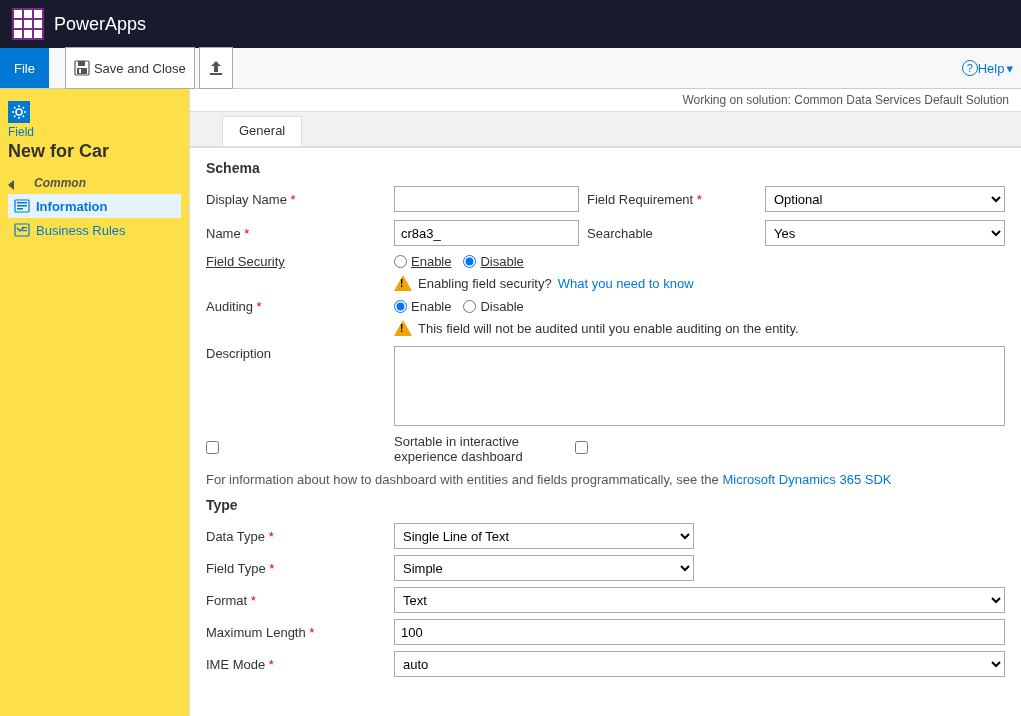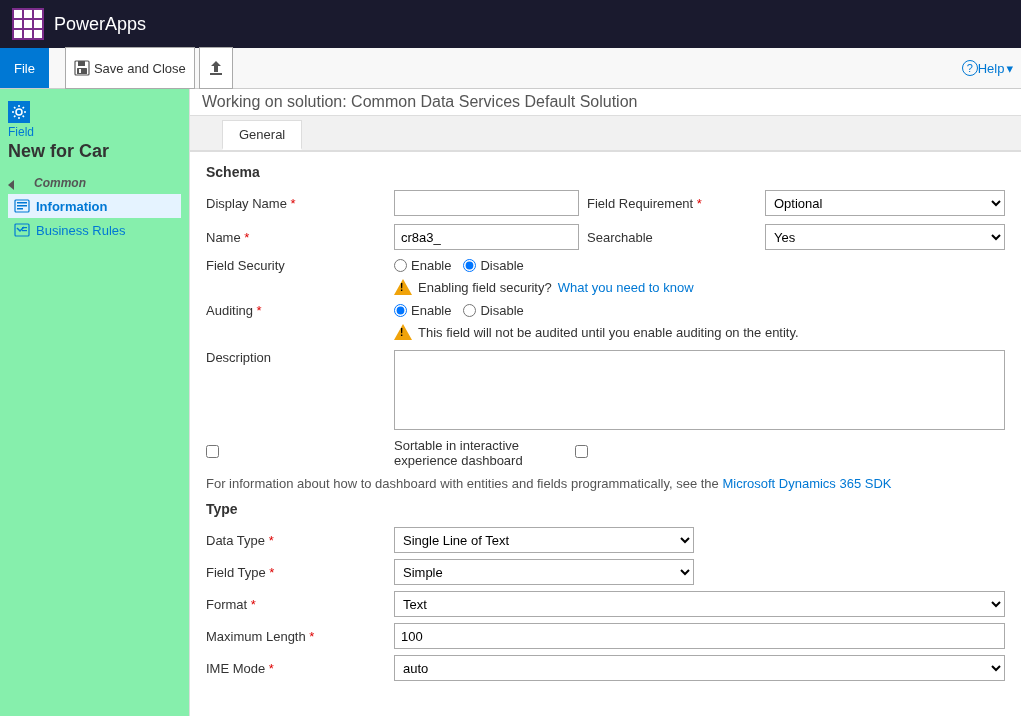--- a/index.html
+++ b/index.html
@@ -69,21 +69,21 @@
 
     
     .main-container {
       display: flex;
       height: calc(716px - 88px);
     }
 
     
     .sidebar {
       width: 190px;
-      background: #86efac;
+      background: #fde047;
       border-right: 1px solid #ddd;
       padding: 12px 8px;
       flex-shrink: 0;
     }
     .entity-label {
       color: #0078d4;
       font-size: 12px;
       margin-bottom: 2px;
     }
     .section-header {
@@ -108,22 +108,22 @@
     }
     .nav-item.active { background: #e5f3ff; font-weight: 600; }
 
     
     .content-area {
       flex: 1;
       overflow-y: auto;
       background: #fff;
     }
     .working-on {
-      text-align: left;
-      font-size: 16px;
+      text-align: right;
+      font-size: 12px;
       color: #555;
       padding: 4px 12px;
       border-bottom: 1px solid #ddd;
     }
     .tab-bar {
       background: #f1f1f1;
       border-bottom: 2px solid #ddd;
       padding: 0 8px;
       display: flex;
     }
@@ -371,21 +371,21 @@
         <input class="form-input" type="text" value="cr8a3_" style="">
         <div class="form-label">
           <span>Searchable</span>
         </div>
         <select class="form-select">
           <option>Yes</option>
           <option>No</option>
         </select>
       </div>
 
-      <div style="display:grid; grid-template-columns: 180px 1fr; gap: 6px 8px; align-items:center; margin-bottom:6px;">
+      <div style="display:grid; grid-template-columns: 180px 1fr; gap: 6px 8px; align-items:center; margin-bottom:6px;text-decoration:underline;">
         <div class="form-label">Field Security</div>
         <div class="radio-group">
           <label class="radio-label">
             <input type="radio" name="field_security" value="enable" style="">
             <span>Enable</span>
           </label>
           <label class="radio-label">
             <input type="radio" name="field_security" value="disable" checked="" style="">
             <span>Disable</span>
           </label>

